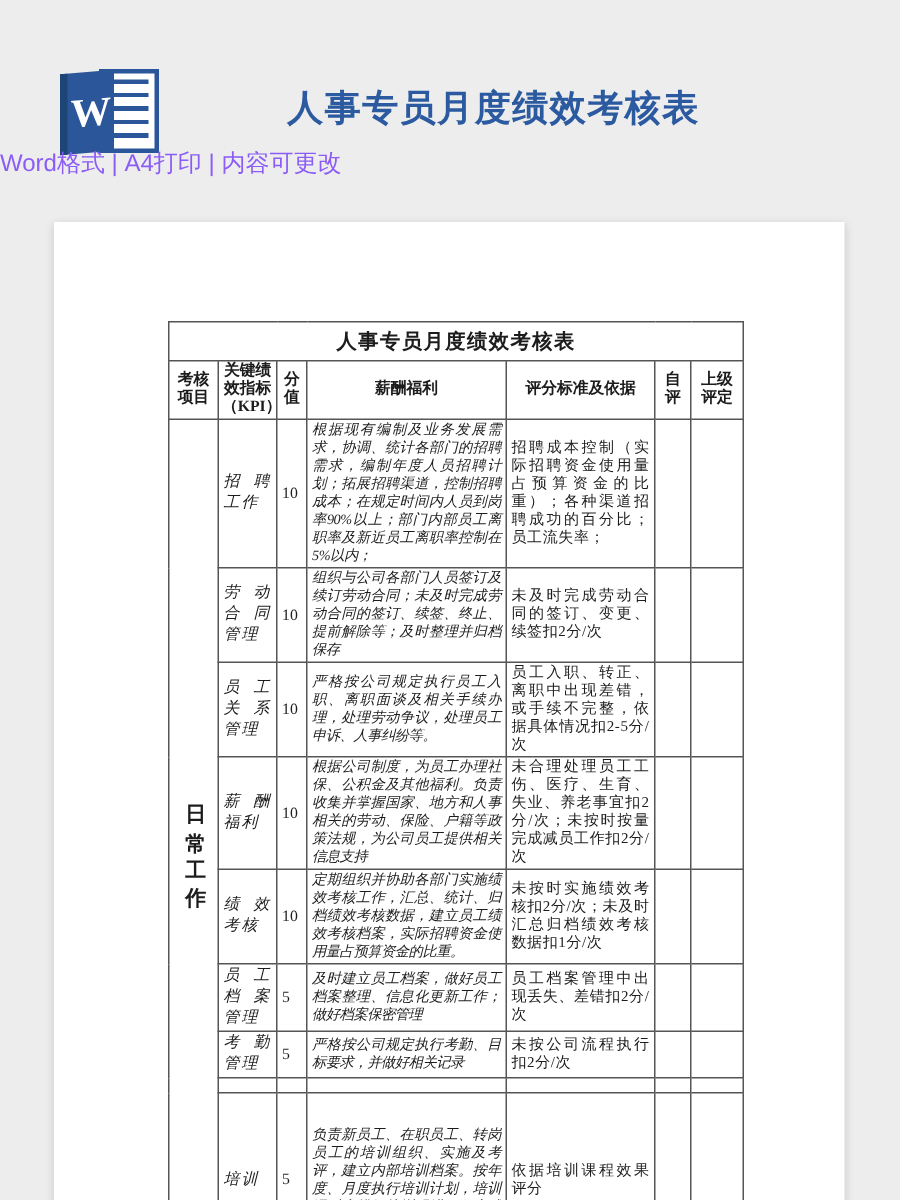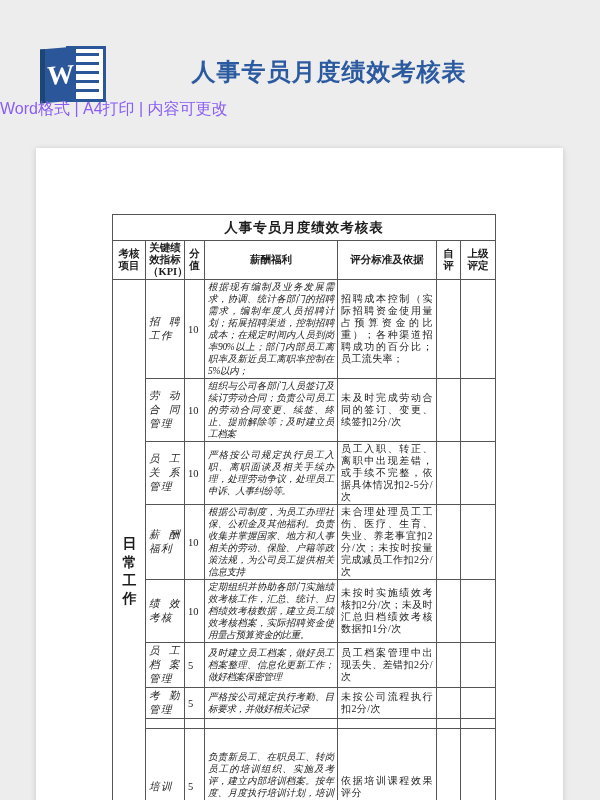--- a/index.html
+++ b/index.html
@@ -87,21 +87,21 @@
       <td class="kpi">招聘工作</td>
       <td class="score">10</td>
       <td class="target">根据现有编制及业务发展需求，协调、统计各部门的招聘需求，编制年度人员招聘计划；拓展招聘渠道，控制招聘成本；在规定时间内人员到岗率90%以上；部门内部员工离职率及新近员工离职率控制在5%以内；</td>
       <td class="standard">招聘成本控制（实际招聘资金使用量占预算资金的比重）；各种渠道招聘成功的百分比；员工流失率；</td>
       <td></td>
       <td></td>
     </tr>
     <tr class="r1">
       <td class="kpi">劳动合同管理</td>
       <td class="score">10</td>
-      <td class="target">组织与公司各部门人员签订及续订劳动合同；负责公司员工的劳动合同变更、续签、终止、提前解除等；及时建立员工档案</td>
+      <td class="target">组织与公司各部门人员签订及续订劳动合同；未及时完成劳动合同的签订、续签、终止、提前解除等；及时整理并归档保存</td>
       <td class="standard">未及时完成劳动合同的签订、变更、续签扣2分/次</td>
       <td></td>
       <td></td>
     </tr>
     <tr class="r2">
       <td class="kpi">员工关系管理</td>
       <td class="score">10</td>
       <td class="target">严格按公司规定执行员工入职、离职面谈及相关手续办理，处理劳动争议，处理员工申诉、人事纠纷等。</td>
       <td class="standard">员工入职、转正、离职中出现差错，或手续不完整，依据具体情况扣2-5分/次</td>
       <td></td>

